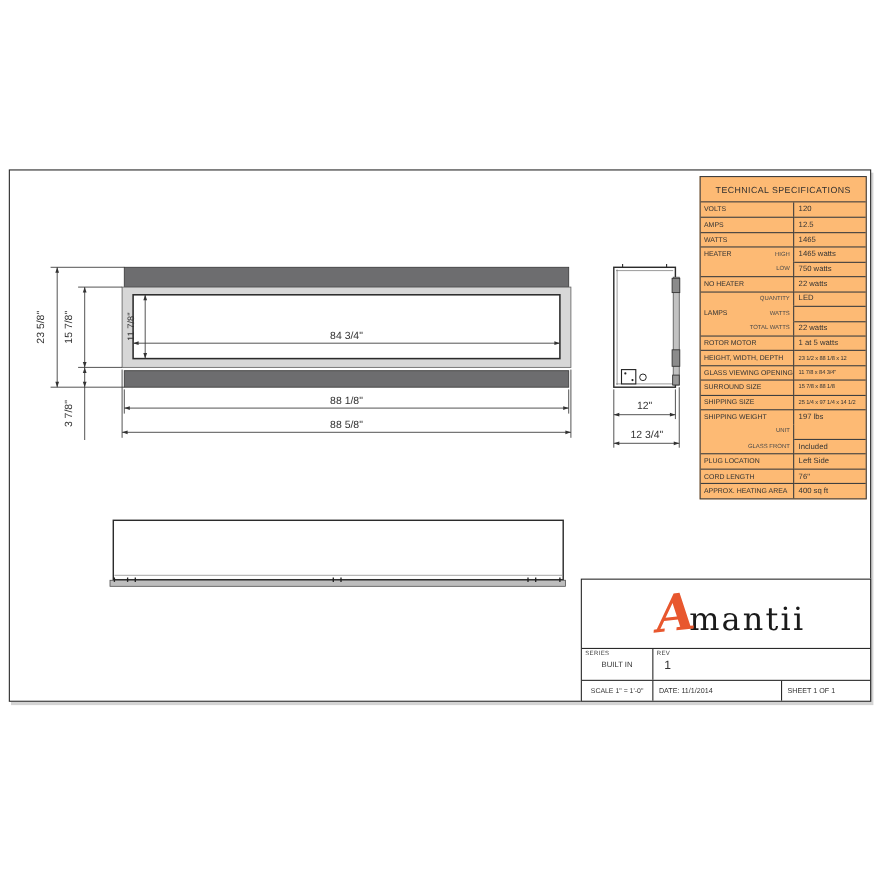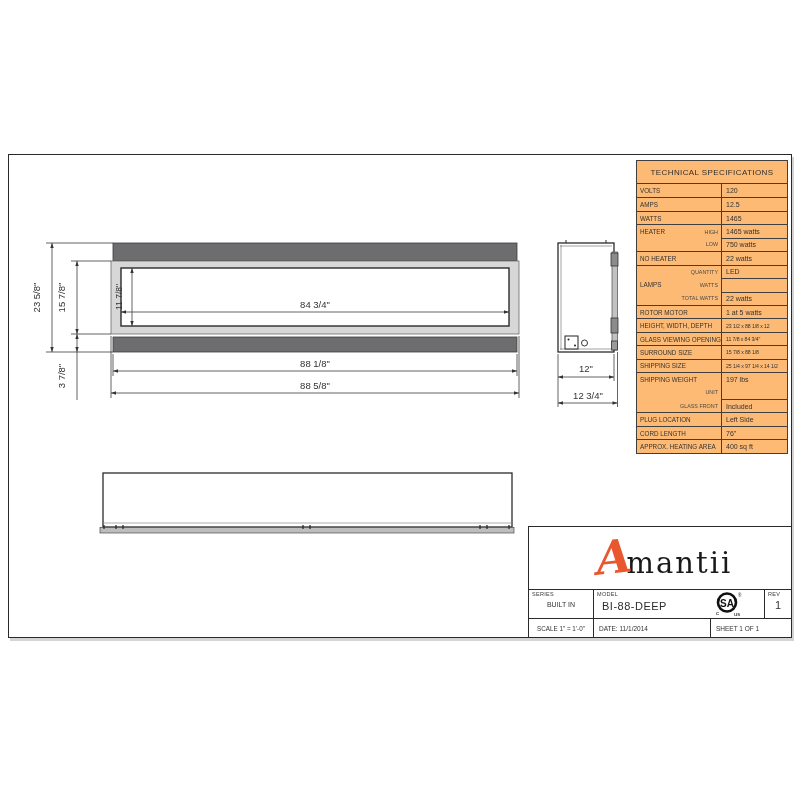--- a/index.html
+++ b/index.html
@@ -311,31 +311,20 @@
       <div class="logo">
         <span class="logo-a">A</span>
         <span class="logo-rest">mantii</span>
       </div>
     </div>
     <div class="tb-mid">
       <div class="tb-cell tb-series">
         <span class="tb-lbl">SERIES</span>
         <span class="val">BUILT IN</span>
       </div>
-      <div class="tb-cell tb-model">
-        <span class="tb-lbl">MODEL</span>
-        <span class="val">BI-88-DEEP</span>
-        <svg class="csa" width="28" height="27" viewBox="0 0 28 27">
-          <circle cx="13" cy="11.5" r="9" fill="none" stroke="#111" stroke-width="2.6"></circle>
-          <text x="13" y="15.5" text-anchor="middle" font-size="10" font-weight="bold" font-family="Liberation Sans, sans-serif" fill="#111">SA</text>
-          <text x="24" y="6" font-size="4.5" fill="#111">®</text>
-          <text x="2" y="24" font-size="6" fill="#111">c</text>
-          <text x="20" y="25" font-size="6" fill="#111">us</text>
-        </svg>
-      </div>
       <div class="tb-cell tb-rev">
         <span class="tb-lbl">REV</span>
         <span class="val">1</span>
       </div>
     </div>
     <div class="tb-bottom">
       <div class="tb-scale">SCALE 1" = 1'-0"</div>
       <div class="tb-date">DATE: 11/1/2014</div>
       <div class="tb-sheet">SHEET 1 OF 1</div>
     </div>

